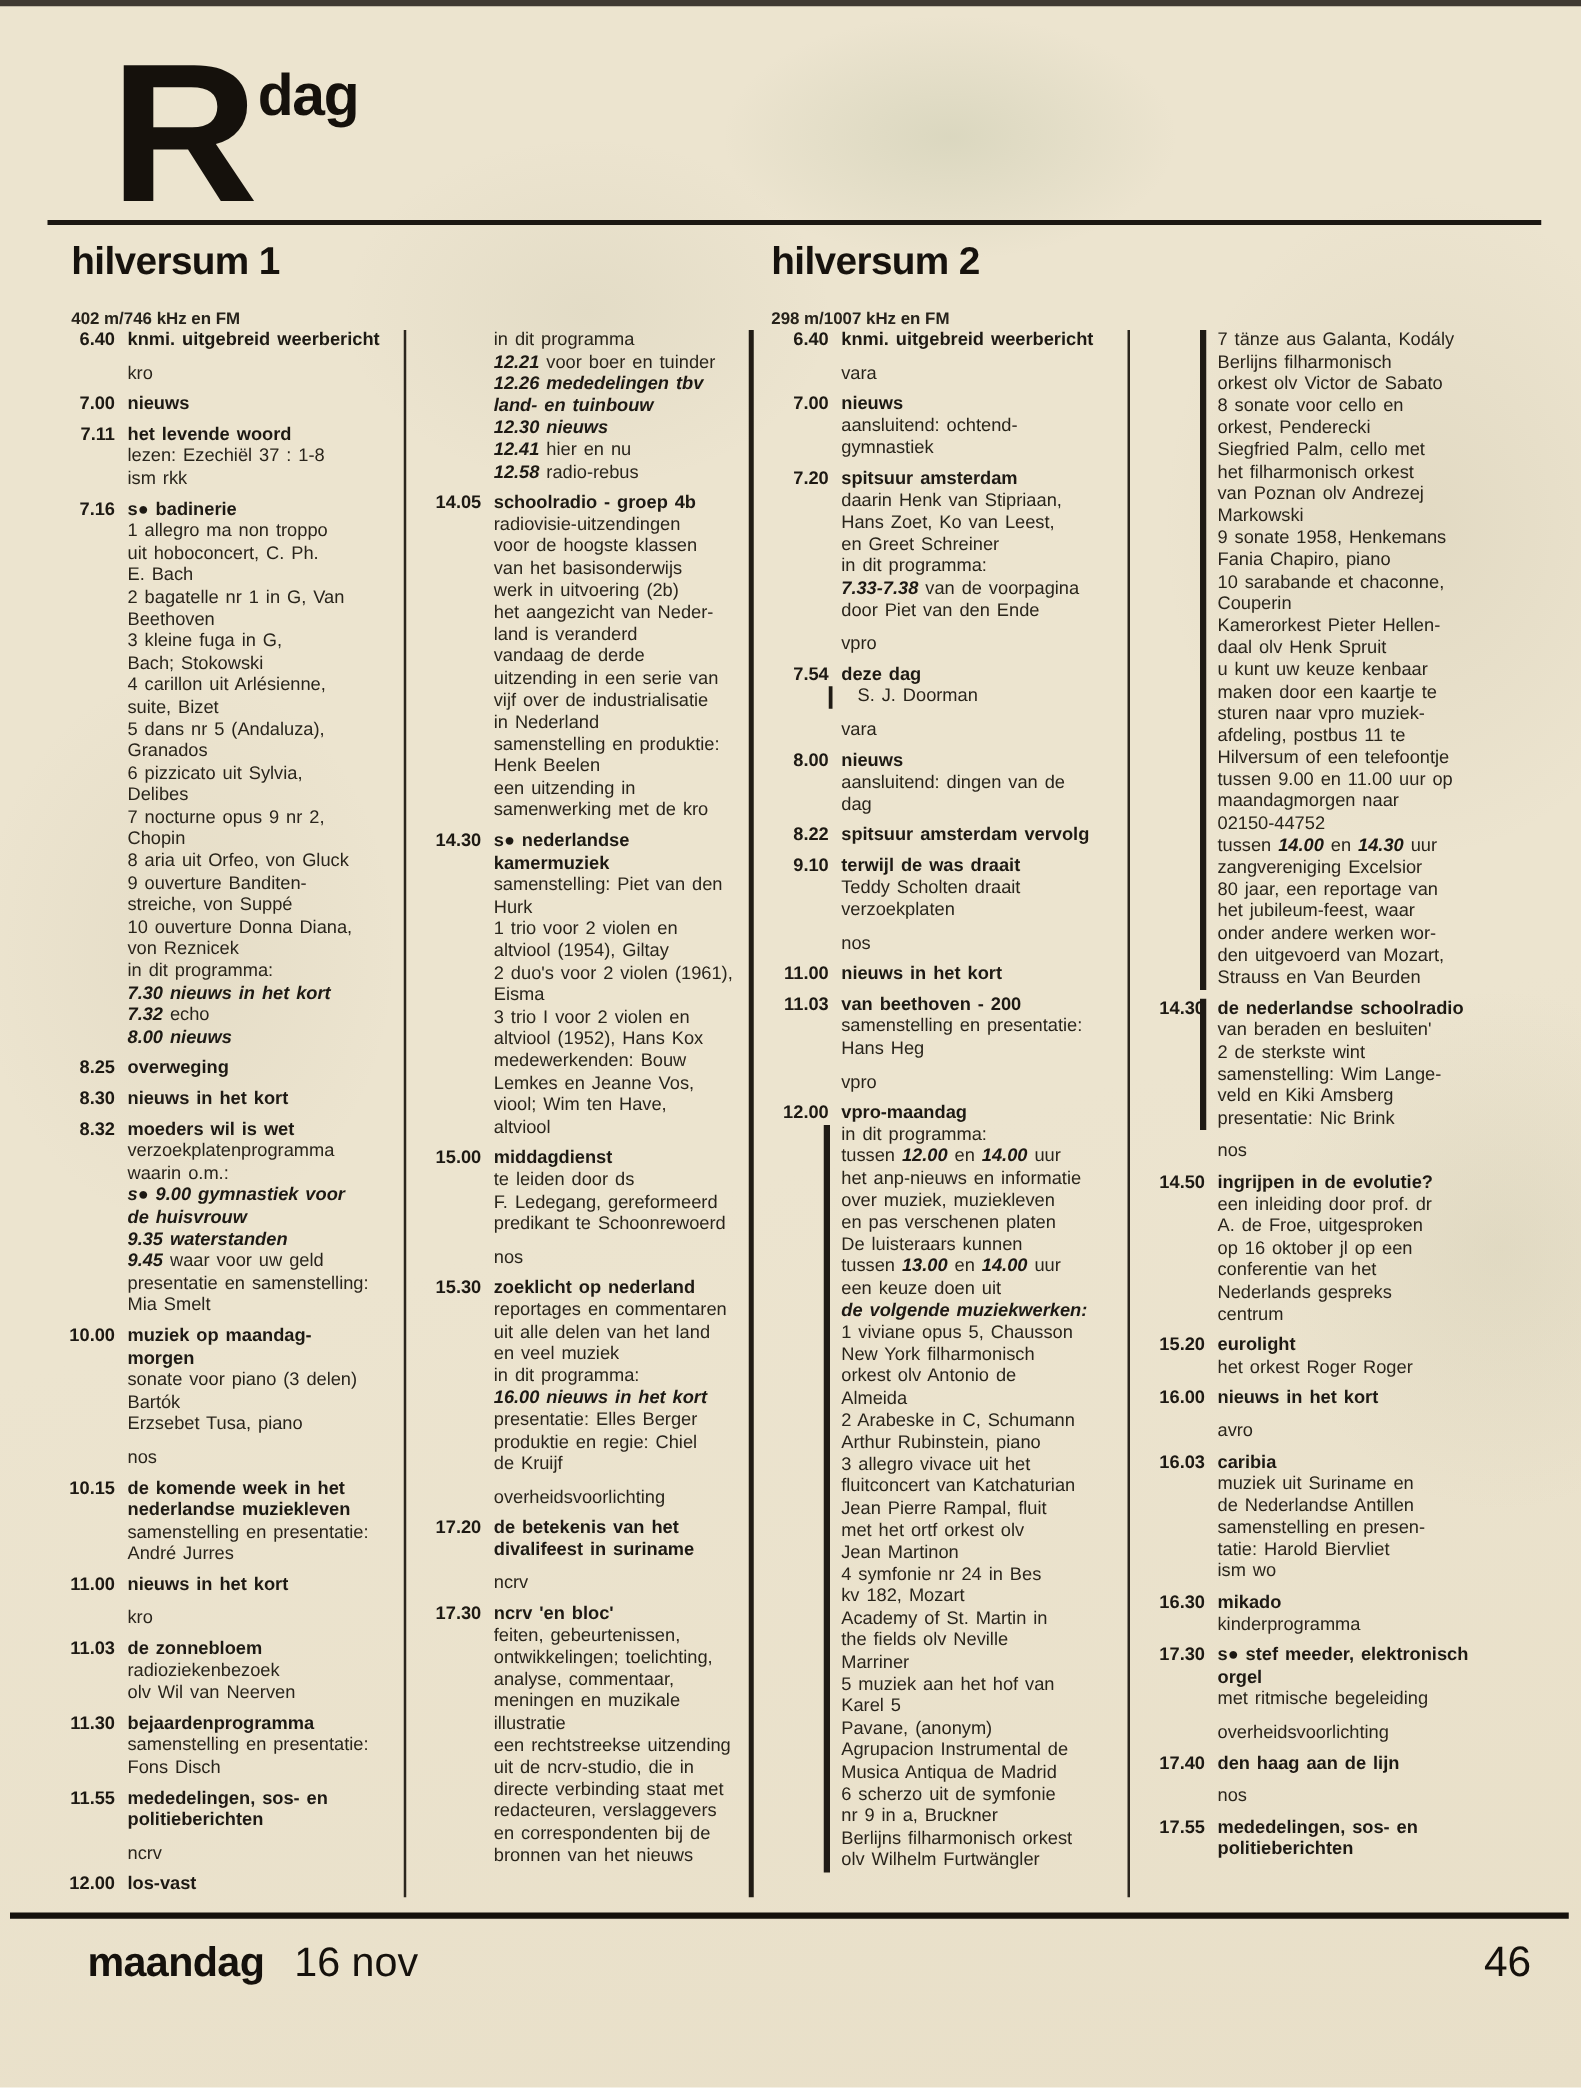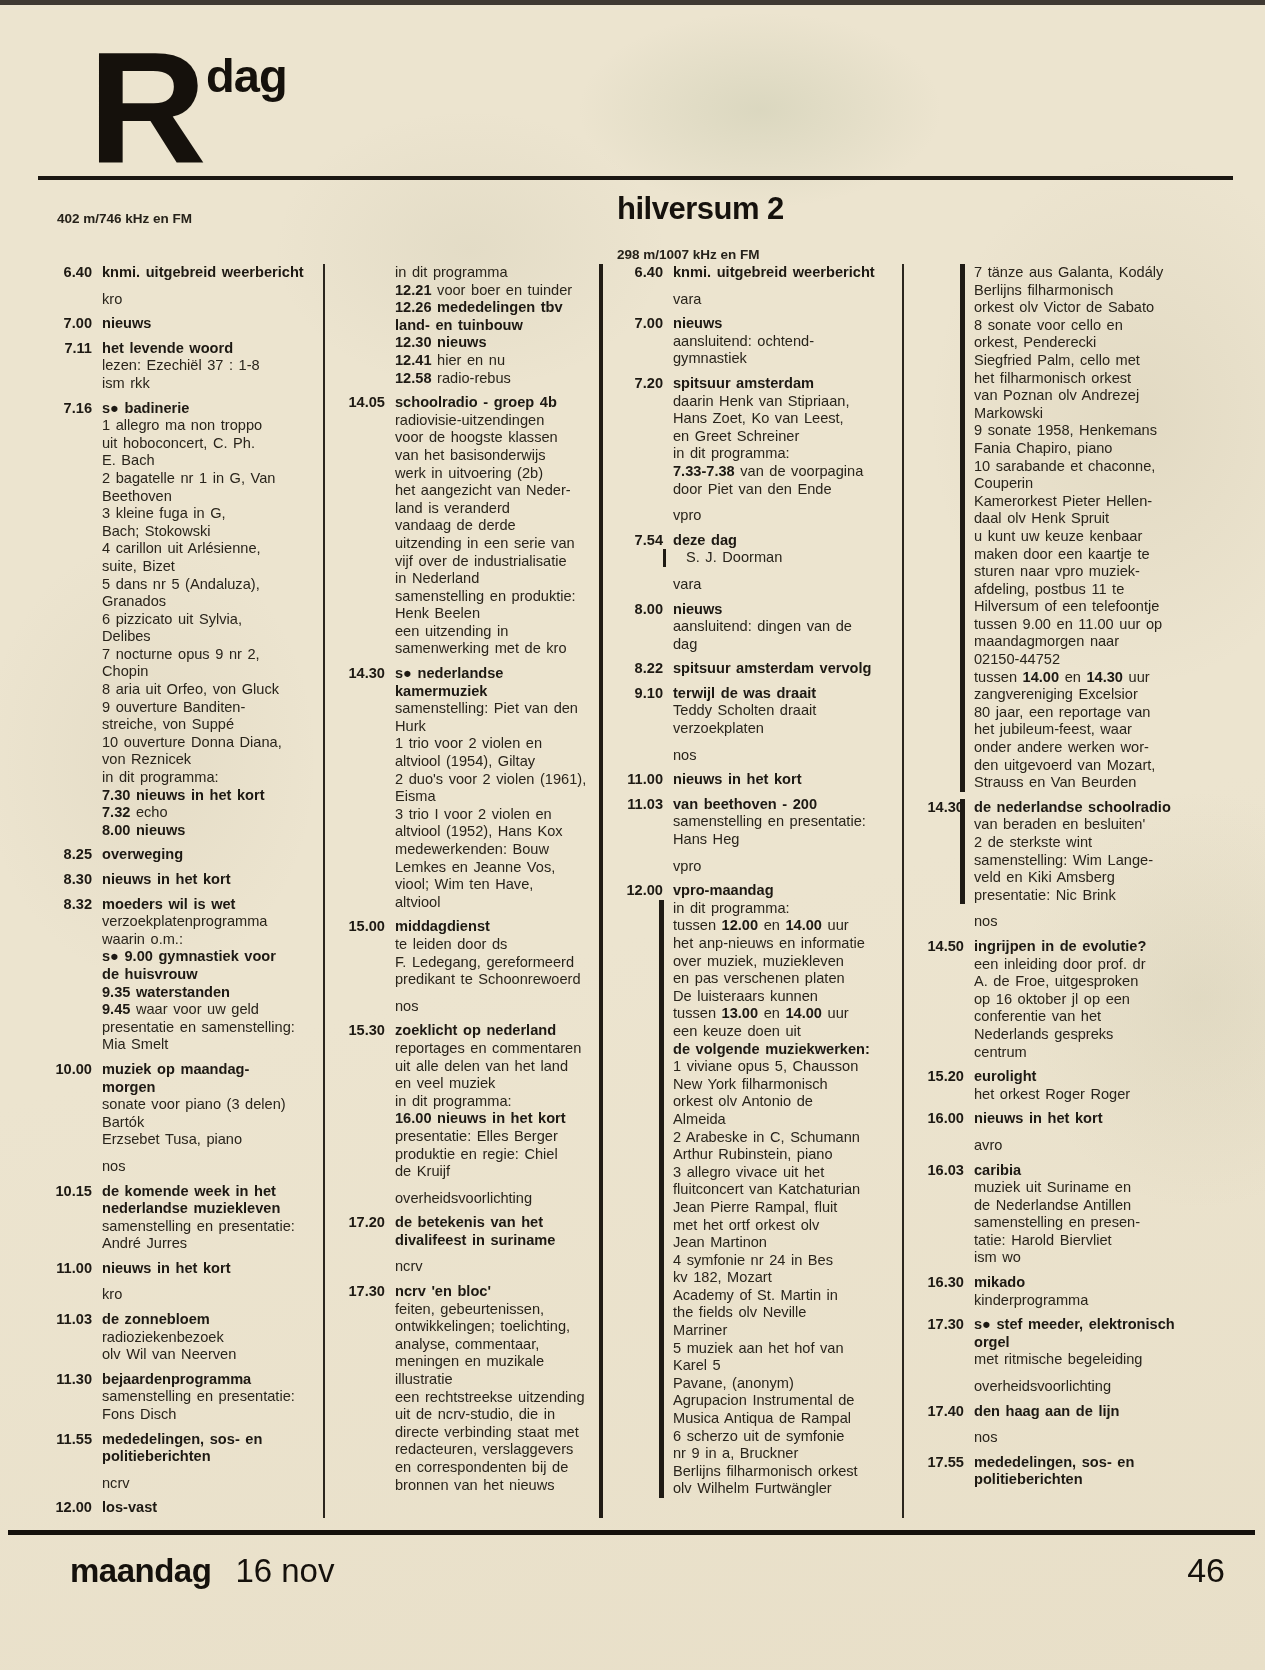--- a/index.html
+++ b/index.html
@@ -26,21 +26,21 @@
   .listings{display:flex;margin-left:38px;height:1254px;overflow:hidden;}
   .col{box-sizing:border-box;padding-right:4px;}
   .col-0{width:285px;padding-left:4px;}
   .col-1{width:276px;border-left:2px solid #2b261e;padding-left:10px;}
   .col-2{width:303px;border-left:4px solid #211c15;padding-left:10px;}
   .col-3{width:302px;border-left:2px solid #2b261e;padding-left:10px;}
   .entry{display:grid;grid-template-columns:50px 1fr;column-gap:10px;margin-bottom:7px;font-size:14.6px;line-height:17.6px;word-spacing:1.5px;}
   .time{font-weight:bold;text-align:right;white-space:nowrap;color:#1d1913;}
   .title{font-weight:bold;white-space:pre-line;color:#1d1913;}
   .line{white-space:pre-line;}
-  .line b{color:#1d1913;}
+  .line b{color:#1d1913;font-style:italic;}
   .broadcaster-label{padding-top:2px;}
   .bar{border-left:5px solid #1f1b15;padding-left:9px;margin-left:-14px;}
   .bar-thin{border-left:3px solid #1f1b15;padding-left:20px;margin-left:-10px;}
   .rule-bottom{margin:12px 10px 0 8px;height:5px;background:#15110c;}
   .footer{display:flex;align-items:baseline;margin-top:16px;padding:0 40px 0 70px;color:#15110c;}
   .footer-day{font-size:33px;font-weight:bold;letter-spacing:-.5px;}
   .footer-date{font-size:33px;margin-left:24px;}
   .footer-page{margin-left:auto;font-size:34px;}
 </style>
 </head>
@@ -50,20 +50,21 @@
   <div class="scan-top"></div>
 
   <div class="header">
     <span class="logo-r">R</span><span class="logo-dag">dag</span>
   </div>
 
   <div class="rule-top"></div>
 
   <div class="stations">
     <div class="station station-1">
+      <div class="station-name">hilversum 1</div>
       <div class="station-freq">402 m/746 kHz en FM</div>
     </div>
     <div class="station station-2">
       <div class="station-name">hilversum 2</div>
       <div class="station-freq">298 m/1007 kHz en FM</div>
     </div>
   </div>
 
   <div class="listings">
     <div class="col col-0">
@@ -481,21 +482,21 @@
               <div class="line">Jean Martinon</div>
               <div class="line">4 symfonie nr 24 in Bes</div>
               <div class="line">kv 182, Mozart</div>
               <div class="line">Academy of St. Martin in</div>
               <div class="line">the fields olv Neville</div>
               <div class="line">Marriner</div>
               <div class="line">5 muziek aan het hof van</div>
               <div class="line">Karel 5</div>
               <div class="line">Pavane, (anonym)</div>
               <div class="line">Agrupacion Instrumental de</div>
-              <div class="line">Musica Antiqua de Rampal</div>
+              <div class="line">Musica Antiqua de Madrid</div>
               <div class="line">6 scherzo uit de symfonie</div>
               <div class="line">nr 9 in a, Bruckner</div>
               <div class="line">Berlijns filharmonisch orkest</div>
               <div class="line">olv Wilhelm Furtwängler</div>
             </div>
           </div>
         </div>
       </div>
     <div class="col col-3">
         <div class="entry">

